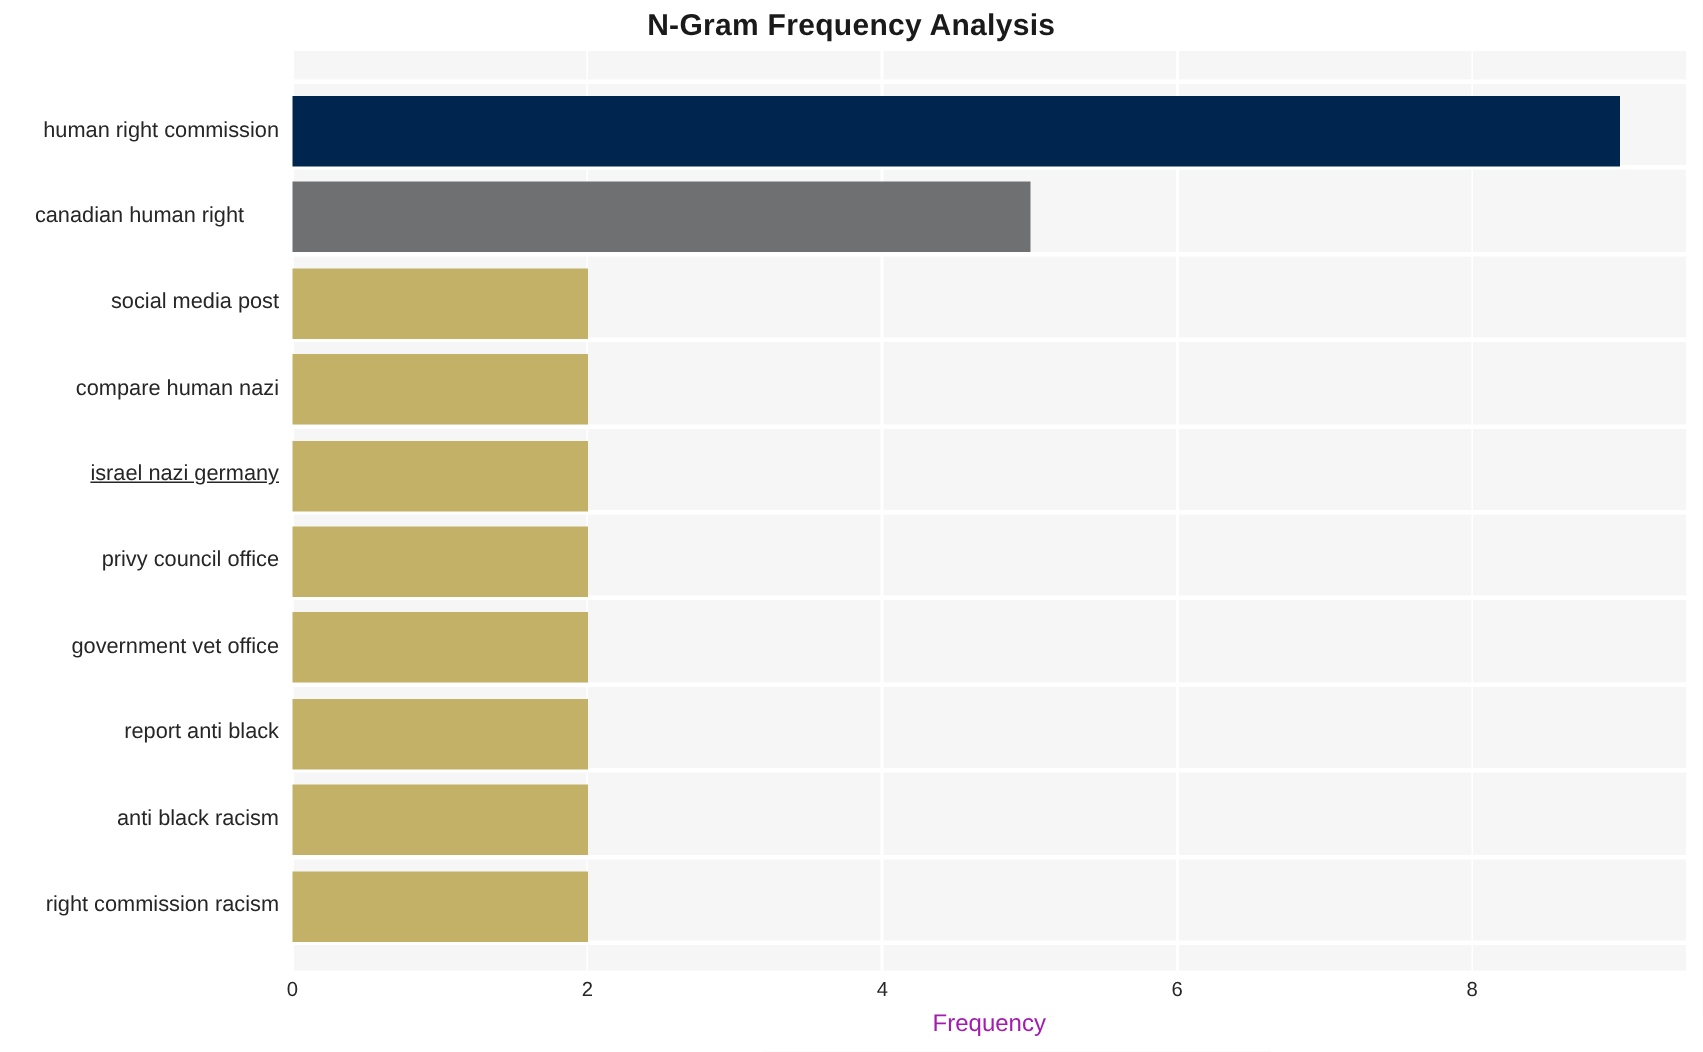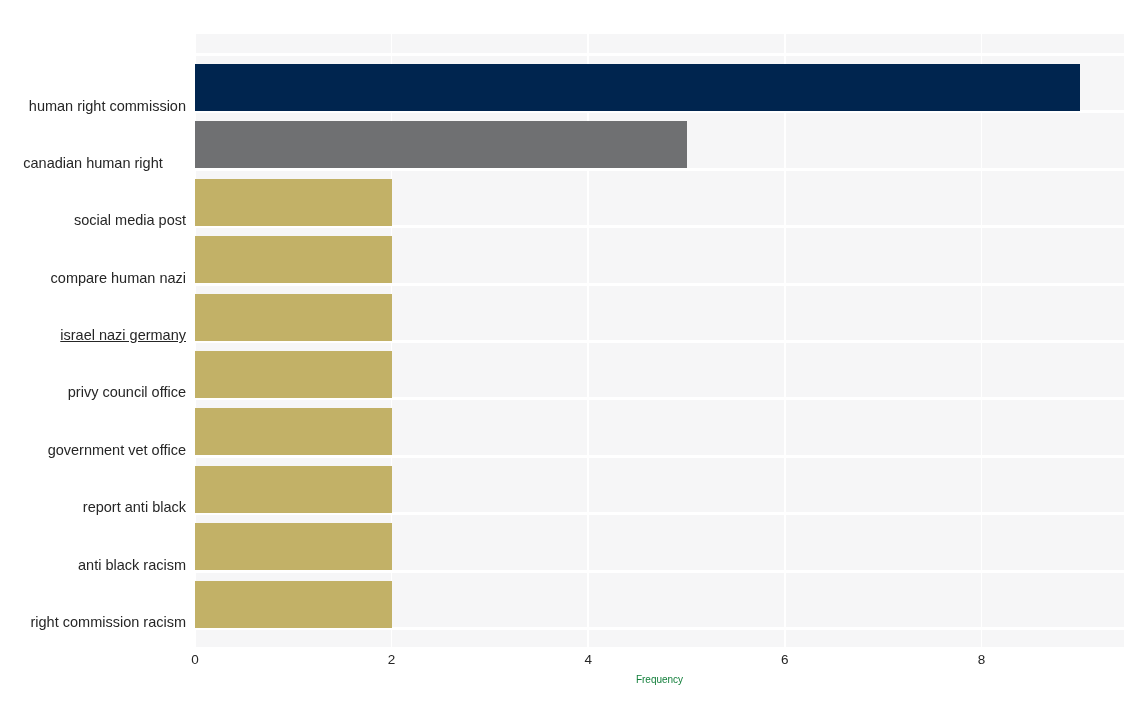--- a/index.html
+++ b/index.html
@@ -77,21 +77,20 @@
     font-size: 14.5px;
     color: #262626;
     white-space: nowrap;
   }
   #ylabel-layer {
     position: absolute;
     left: 0; top: 0;
     width: 1135px;
     height: 615px;
     pointer-events: none;
-    margin-top: 19px;
   }
   #ylabel-layer .ylabel {
     right: auto;
     left: 0;
     width: 186px;
   }
 
   
   .xtick {
     position: absolute;
@@ -102,29 +101,30 @@
     font-size: 13.5px;
     color: #262626;
   }
 
   #xaxis-title {
     position: absolute;
     left: 195px;
     top: 674px;
     width: 929px;
     text-align: center;
-    font-size: 10px;
-    color: #15803d;
+    font-size: 16px;
+    color: #a21caf;
   }
 </style>
 </head>
 <body>
 
 <div id="chart-root">
 
+  <div id="chart-title">N-Gram Frequency Analysis</div>
 
   <div id="plot-area">
     <div id="gridlines-v">
         <div class="gridline-v" style="left: -0.8px;"></div>
         <div class="gridline-v" style="left: 195.814px;"></div>
         <div class="gridline-v" style="left: 392.428px;"></div>
         <div class="gridline-v" style="left: 589.041px;"></div>
         <div class="gridline-v" style="left: 785.655px;"></div>
       </div>
     <div id="gridlines-h">

